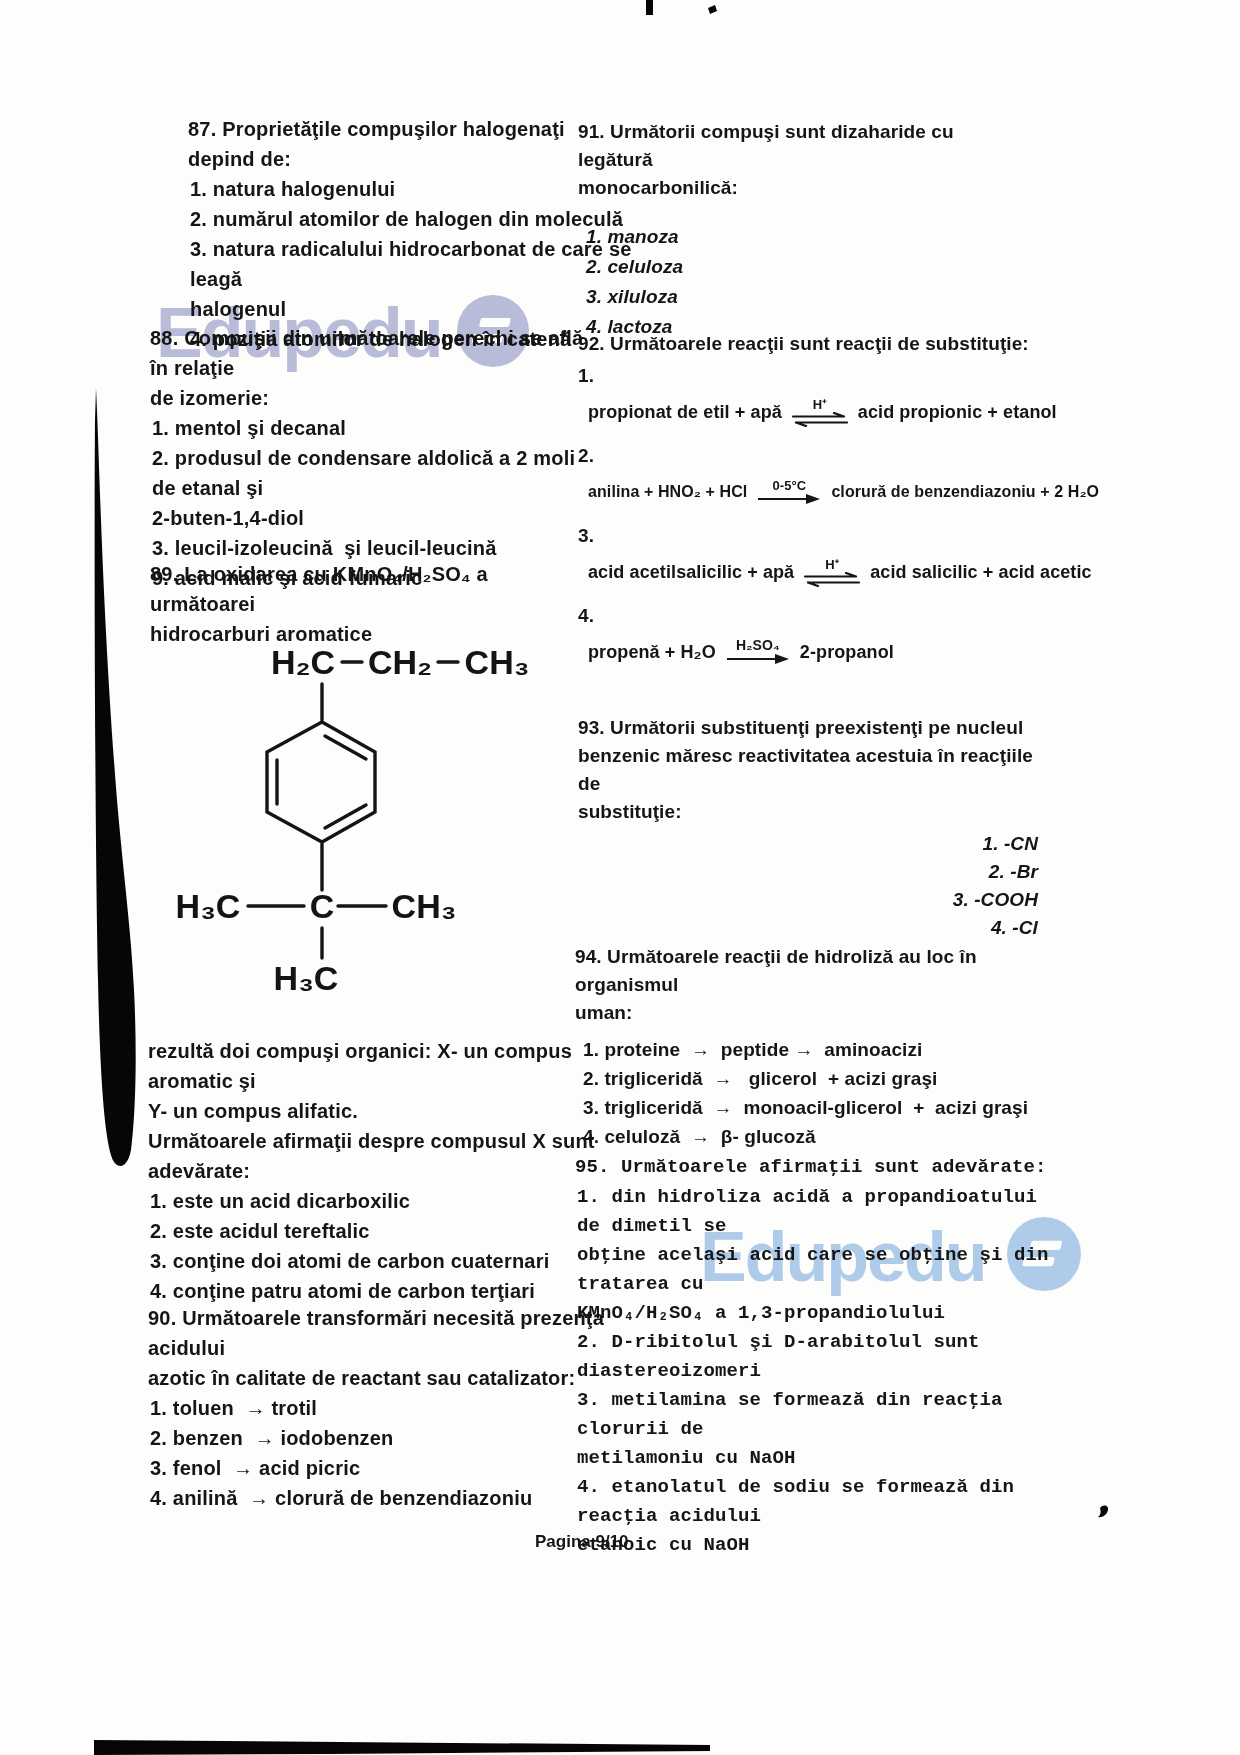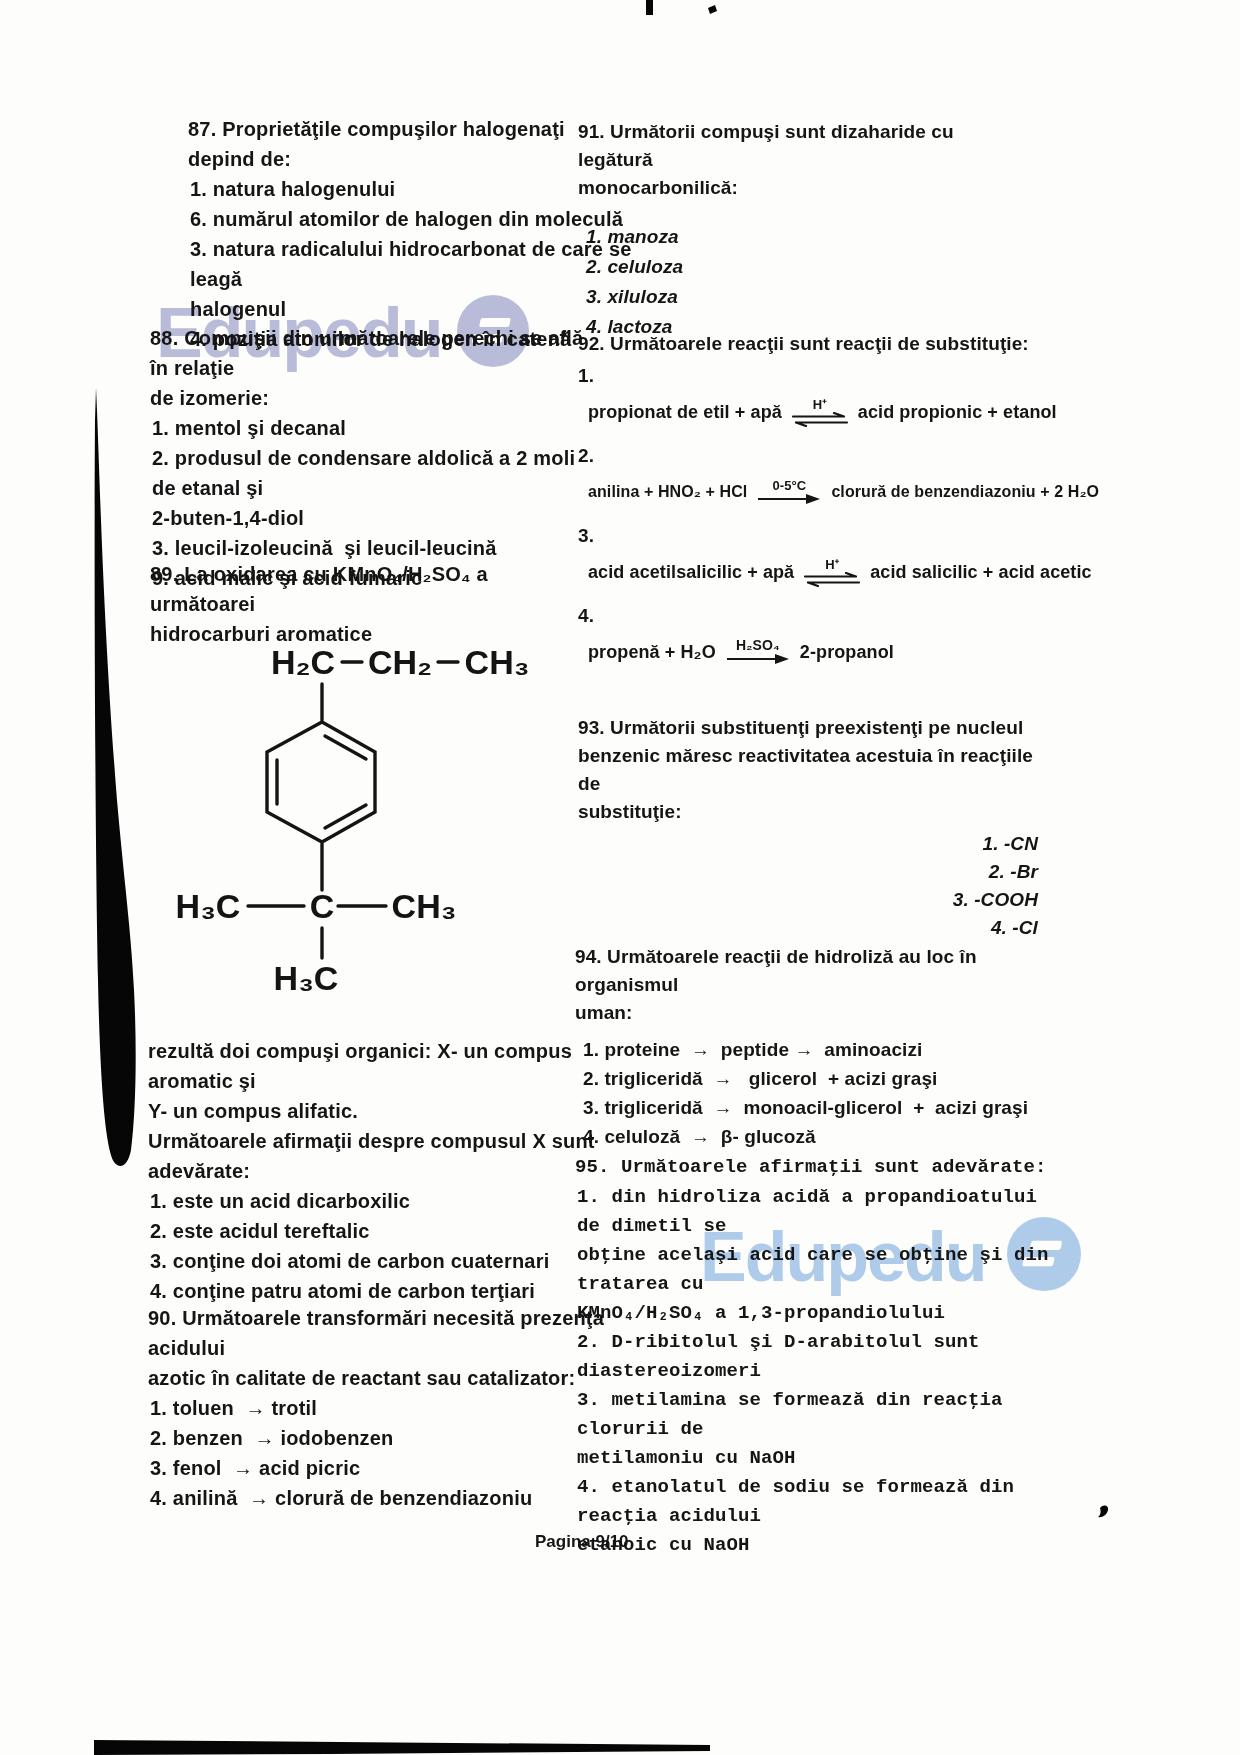--- a/index.html
+++ b/index.html
@@ -56,21 +56,21 @@
         <rect x="30" y="24" width="30" height="9" rx="2"></rect>
         <rect x="26" y="40" width="30" height="9" rx="2"></rect>
       </g>
     </svg>
   </div>
 
   <div class="q lc q87" style="left:150px;top:114px;width:445px;margin-left:38px;">
     <div class="title">87. Proprietăţile compuşilor halogenaţi depind de:</div>
     <div class="opts-lc">
       <div class="opt">1. natura halogenului</div>
-      <div class="opt">6. numărul atomilor de halogen din moleculă</div>
+      <div class="opt">2. numărul atomilor de halogen din moleculă</div>
       <div class="opt">3. natura radicalului hidrocarbonat de care se leagă
 halogenul</div>
       <div class="opt">4. poziţia atomilor de halogen în catenă</div>
     </div>
   </div>
 
   <div class="q lc q88" style="left:150px;top:323px;width:450px;">
     <div class="title">88. Compuşii din următoarele perechi se află în relaţie
 de izomerie:</div>
     <div class="opts-lc">

